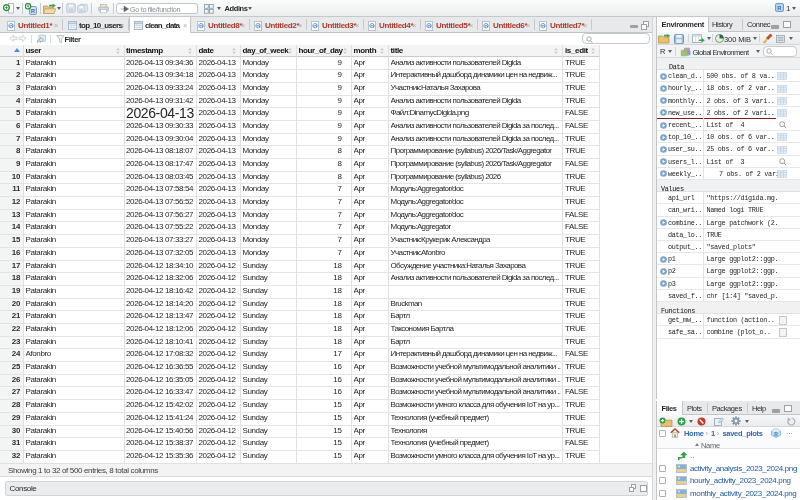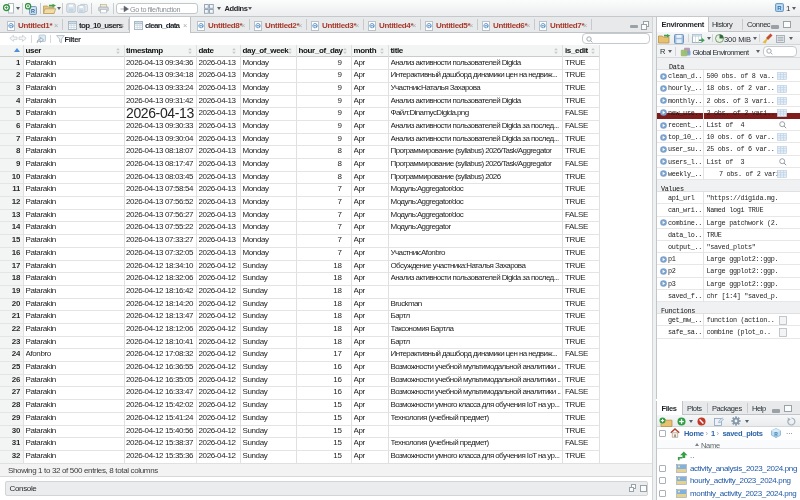--- a/index.html
+++ b/index.html
@@ -396,20 +396,21 @@
 </div>
 <div class="abs" style="left:0;top:234.16px;width:598.5px;height:1px;background:#e4e4e4"></div>
 <div class="abs" style="left:0;top:234.16px;width:652px;height:12.69px;line-height:12.69px">
 <span style="position:absolute;white-space:nowrap;overflow:hidden;font-size:8px;letter-spacing:-0.38px;color:#242424;left:0;width:20px;text-align:right;font-weight:bold;color:#2e2e2e">15</span>
 <span style="position:absolute;white-space:nowrap;overflow:hidden;font-size:8px;letter-spacing:-0.38px;color:#242424;left:25.5px;width:96px">Patarakin</span>
 <span style="position:absolute;white-space:nowrap;overflow:hidden;font-size:8px;letter-spacing:-0.38px;color:#242424;left:126px;width:68px">2026-04-13 07:33:27</span>
 <span style="position:absolute;white-space:nowrap;overflow:hidden;font-size:8px;letter-spacing:-0.38px;color:#242424;left:198.5px;width:40px">2026-04-13</span>
 <span style="position:absolute;white-space:nowrap;overflow:hidden;font-size:8px;letter-spacing:-0.38px;color:#242424;left:242.5px;width:51px">Monday</span>
 <span style="position:absolute;white-space:nowrap;overflow:hidden;font-size:8px;letter-spacing:-0.38px;color:#242424;left:295.5px;width:46px;text-align:right">7</span>
 <span style="position:absolute;white-space:nowrap;overflow:hidden;font-size:8px;letter-spacing:-0.38px;color:#242424;left:353.5px;width:32px">Apr</span>
+<span style="position:absolute;white-space:nowrap;overflow:hidden;font-size:8px;letter-spacing:-0.38px;color:#242424;left:390.5px;width:170.5px;letter-spacing:-0.6px">Участник:Крукерик Александра</span>
 <span style="position:absolute;white-space:nowrap;overflow:hidden;font-size:8px;letter-spacing:-0.38px;color:#242424;left:565px;width:32px">TRUE</span>
 </div>
 <div class="abs" style="left:0;top:246.85px;width:598.5px;height:1px;background:#e4e4e4"></div>
 <div class="abs" style="left:0;top:246.85px;width:652px;height:12.69px;line-height:12.69px">
 <span style="position:absolute;white-space:nowrap;overflow:hidden;font-size:8px;letter-spacing:-0.38px;color:#242424;left:0;width:20px;text-align:right;font-weight:bold;color:#2e2e2e">16</span>
 <span style="position:absolute;white-space:nowrap;overflow:hidden;font-size:8px;letter-spacing:-0.38px;color:#242424;left:25.5px;width:96px">Patarakin</span>
 <span style="position:absolute;white-space:nowrap;overflow:hidden;font-size:8px;letter-spacing:-0.38px;color:#242424;left:126px;width:68px">2026-04-13 07:32:05</span>
 <span style="position:absolute;white-space:nowrap;overflow:hidden;font-size:8px;letter-spacing:-0.38px;color:#242424;left:198.5px;width:40px">2026-04-13</span>
 <span style="position:absolute;white-space:nowrap;overflow:hidden;font-size:8px;letter-spacing:-0.38px;color:#242424;left:242.5px;width:51px">Monday</span>
 <span style="position:absolute;white-space:nowrap;overflow:hidden;font-size:8px;letter-spacing:-0.38px;color:#242424;left:295.5px;width:46px;text-align:right">7</span>
@@ -574,20 +575,21 @@
 </div>
 <div class="abs" style="left:0;top:424.51px;width:598.5px;height:1px;background:#e4e4e4"></div>
 <div class="abs" style="left:0;top:424.51px;width:652px;height:12.69px;line-height:12.69px">
 <span style="position:absolute;white-space:nowrap;overflow:hidden;font-size:8px;letter-spacing:-0.38px;color:#242424;left:0;width:20px;text-align:right;font-weight:bold;color:#2e2e2e">30</span>
 <span style="position:absolute;white-space:nowrap;overflow:hidden;font-size:8px;letter-spacing:-0.38px;color:#242424;left:25.5px;width:96px">Patarakin</span>
 <span style="position:absolute;white-space:nowrap;overflow:hidden;font-size:8px;letter-spacing:-0.38px;color:#242424;left:126px;width:68px">2026-04-12 15:40:56</span>
 <span style="position:absolute;white-space:nowrap;overflow:hidden;font-size:8px;letter-spacing:-0.38px;color:#242424;left:198.5px;width:40px">2026-04-12</span>
 <span style="position:absolute;white-space:nowrap;overflow:hidden;font-size:8px;letter-spacing:-0.38px;color:#242424;left:242.5px;width:51px">Sunday</span>
 <span style="position:absolute;white-space:nowrap;overflow:hidden;font-size:8px;letter-spacing:-0.38px;color:#242424;left:295.5px;width:46px;text-align:right">15</span>
 <span style="position:absolute;white-space:nowrap;overflow:hidden;font-size:8px;letter-spacing:-0.38px;color:#242424;left:353.5px;width:32px">Apr</span>
+<span style="position:absolute;white-space:nowrap;overflow:hidden;font-size:8px;letter-spacing:-0.38px;color:#242424;left:390.5px;width:170.5px;letter-spacing:-0.6px">Технология</span>
 <span style="position:absolute;white-space:nowrap;overflow:hidden;font-size:8px;letter-spacing:-0.38px;color:#242424;left:565px;width:32px">TRUE</span>
 </div>
 <div class="abs" style="left:0;top:437.20px;width:598.5px;height:1px;background:#e4e4e4"></div>
 <div class="abs" style="left:0;top:437.20px;width:652px;height:12.69px;line-height:12.69px">
 <span style="position:absolute;white-space:nowrap;overflow:hidden;font-size:8px;letter-spacing:-0.38px;color:#242424;left:0;width:20px;text-align:right;font-weight:bold;color:#2e2e2e">31</span>
 <span style="position:absolute;white-space:nowrap;overflow:hidden;font-size:8px;letter-spacing:-0.38px;color:#242424;left:25.5px;width:96px">Patarakin</span>
 <span style="position:absolute;white-space:nowrap;overflow:hidden;font-size:8px;letter-spacing:-0.38px;color:#242424;left:126px;width:68px">2026-04-12 15:38:37</span>
 <span style="position:absolute;white-space:nowrap;overflow:hidden;font-size:8px;letter-spacing:-0.38px;color:#242424;left:198.5px;width:40px">2026-04-12</span>
 <span style="position:absolute;white-space:nowrap;overflow:hidden;font-size:8px;letter-spacing:-0.38px;color:#242424;left:242.5px;width:51px">Sunday</span>
 <span style="position:absolute;white-space:nowrap;overflow:hidden;font-size:8px;letter-spacing:-0.38px;color:#242424;left:295.5px;width:46px;text-align:right">15</span>
@@ -731,21 +733,21 @@
 <span style="position:absolute;left:49.5px;font-family:'Liberation Mono',monospace;font-size:6.8px;letter-spacing:-0.3px;color:#1f1f1f;white-space:nowrap;overflow:hidden;width:70px">2 obs. of 3 vari..</span>
 <svg style="position:absolute;left:120px;top:2.2px" width="10" height="8" viewBox="0 0 10 8">
 <rect x="0.5" y="0.5" width="9" height="7" fill="#e5eef7" stroke="#bdd2e6" stroke-width="0.7"></rect>
 <line x1="0.5" y1="2.6" x2="9.5" y2="2.6" stroke="#bdd2e6" stroke-width="0.7"></line>
 <line x1="0.5" y1="4.9" x2="9.5" y2="4.9" stroke="#bdd2e6" stroke-width="0.7"></line>
 <line x1="3.5" y1="0.5" x2="3.5" y2="7.5" stroke="#bdd2e6" stroke-width="0.7"></line>
 <line x1="6.5" y1="0.5" x2="6.5" y2="7.5" stroke="#bdd2e6" stroke-width="0.7"></line>
 </svg>
 </div>
 <div class="abs" style="left:703px;top:94.6px;width:1px;height:12.2px;background:#e3e3e3"></div>
-<div class="abs" style="left:657px;top:106.8px;width:143px;height:12.2px;border-bottom:6px solid #7f1d1d;line-height:12.2px">
+<div class="abs" style="left:657px;top:106.8px;width:119px;height:12.2px;border-bottom:1px solid #7f1d1d;line-height:12.2px">
 <svg style="position:absolute;left:3px;top:2.6px" width="7" height="7" viewBox="0 0 7 7">
 <circle cx="3.5" cy="3.5" r="3.3" fill="#7aa2cc"></circle>
       <path d="M2.6 1.8 L5.2 3.5 L2.6 5.2 Z" fill="#fff"></path>
 </svg>
 <span style="position:absolute;left:11px;font-family:'Liberation Mono',monospace;font-size:6.8px;letter-spacing:-0.3px;color:#1a1a1a;white-space:nowrap">new_use..</span>
 <span style="position:absolute;left:49.5px;font-family:'Liberation Mono',monospace;font-size:6.8px;letter-spacing:-0.3px;color:#1f1f1f;white-space:nowrap;overflow:hidden;width:70px">2 obs. of 2 vari..</span>
 <svg style="position:absolute;left:120px;top:2.2px" width="10" height="8" viewBox="0 0 10 8">
 <rect x="0.5" y="0.5" width="9" height="7" fill="#e5eef7" stroke="#bdd2e6" stroke-width="0.7"></rect>
 <line x1="0.5" y1="2.6" x2="9.5" y2="2.6" stroke="#bdd2e6" stroke-width="0.7"></line>
 <line x1="0.5" y1="4.9" x2="9.5" y2="4.9" stroke="#bdd2e6" stroke-width="0.7"></line>

